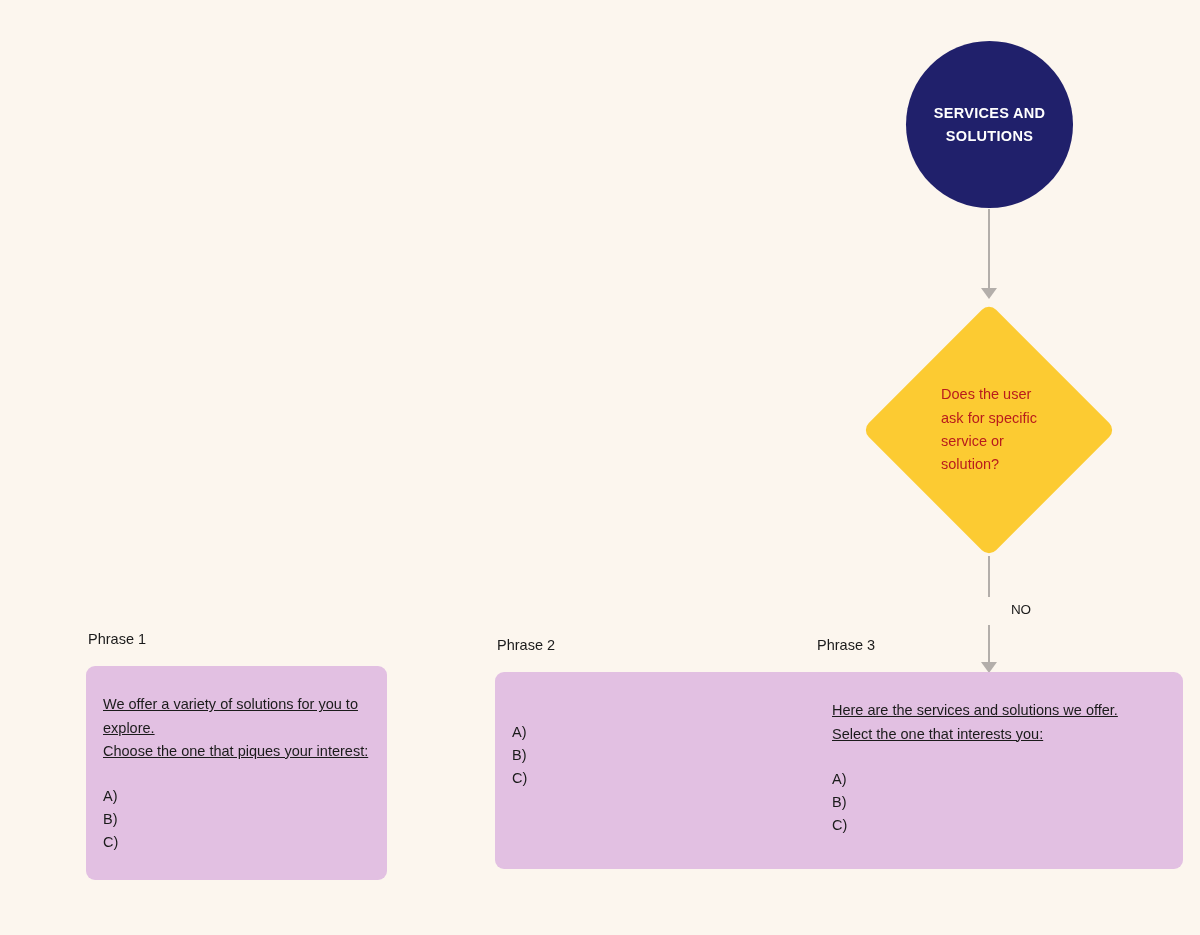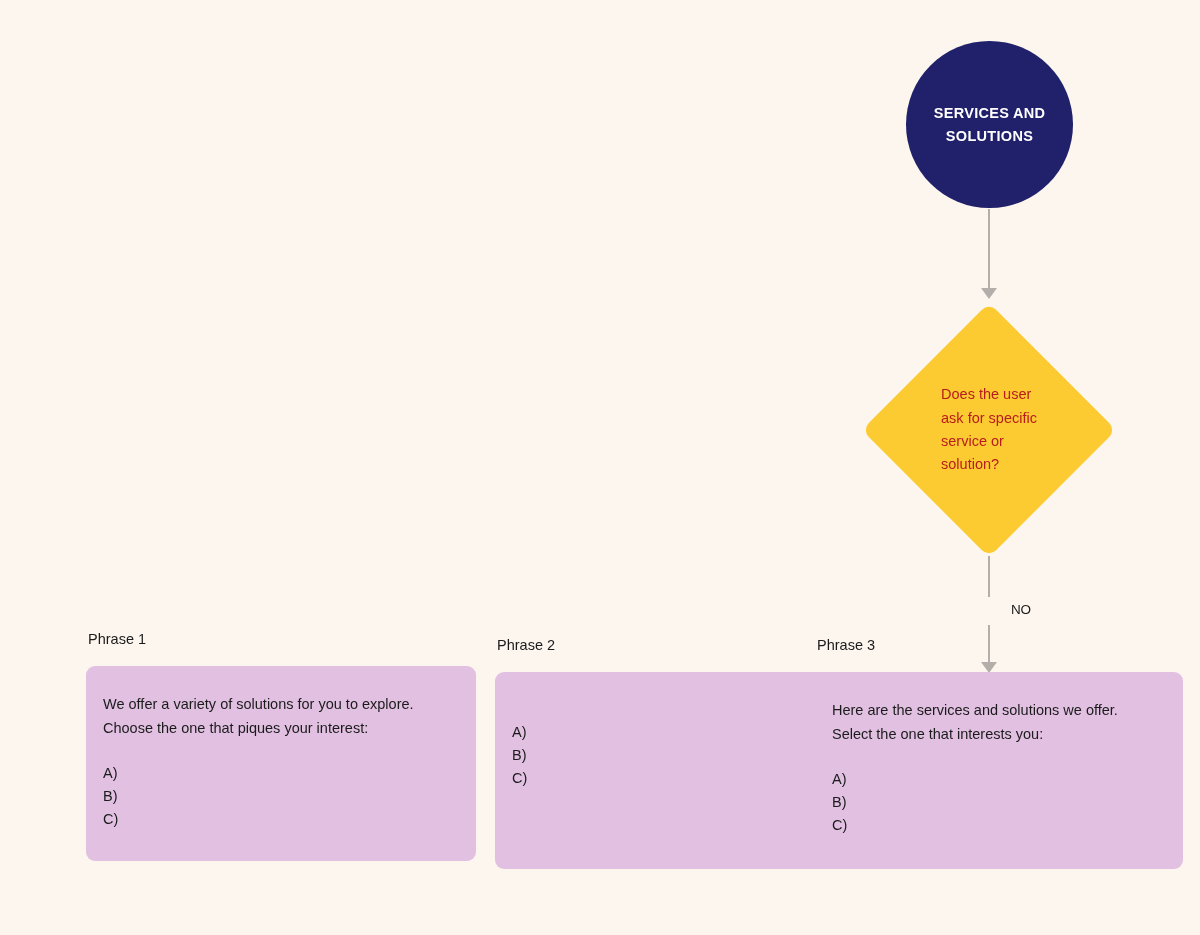--- a/index.html
+++ b/index.html
@@ -114,21 +114,21 @@
     font-size: 13.5px;
     color: #1b1b1b;
   }
 
   
   .c3-line  { left: 988px; top: 625px; height: 38px; }
   .c3-head  { left: 981px; top: 662px; }
 
   
   .phrase-col { position: absolute; }
-  .phrase-col.col1 { left: 86px;  top: 631px; width: 390px; }
+  .phrase-col.col1 { left: 86px;  top: 631px; width: 301px; }
   .phrase-col.col2 { left: 451px; top: 637px; width: 350px; padding-left: 44px; }
   .phrase-col.col3 { left: 815px; top: 637px; width: 368px; }
 
   .phrase-title {
     font-size: 14.5px;
     color: #1b1b1b;
     margin: 0 0 18px 2px;
     line-height: 1.2;
   }
   .phrase-card {
@@ -137,20 +137,21 @@
     padding: 27px 17px 26px 17px;
     box-sizing: border-box;
     min-height: 197px;
   }
   .phrase-card .body {
     color: #1b1b1b;
     font-size: 14.5px;
     line-height: 1.6;
     white-space: pre-line;
     margin: 0;
+    text-decoration: underline;
   }
   .phrase-card .options {
     margin: 22px 0 0 0;
     padding: 0;
     list-style: none;
   }
   .phrase-card .options li {
     color: #1b1b1b;
     font-size: 14.5px;
     line-height: 1.58;

